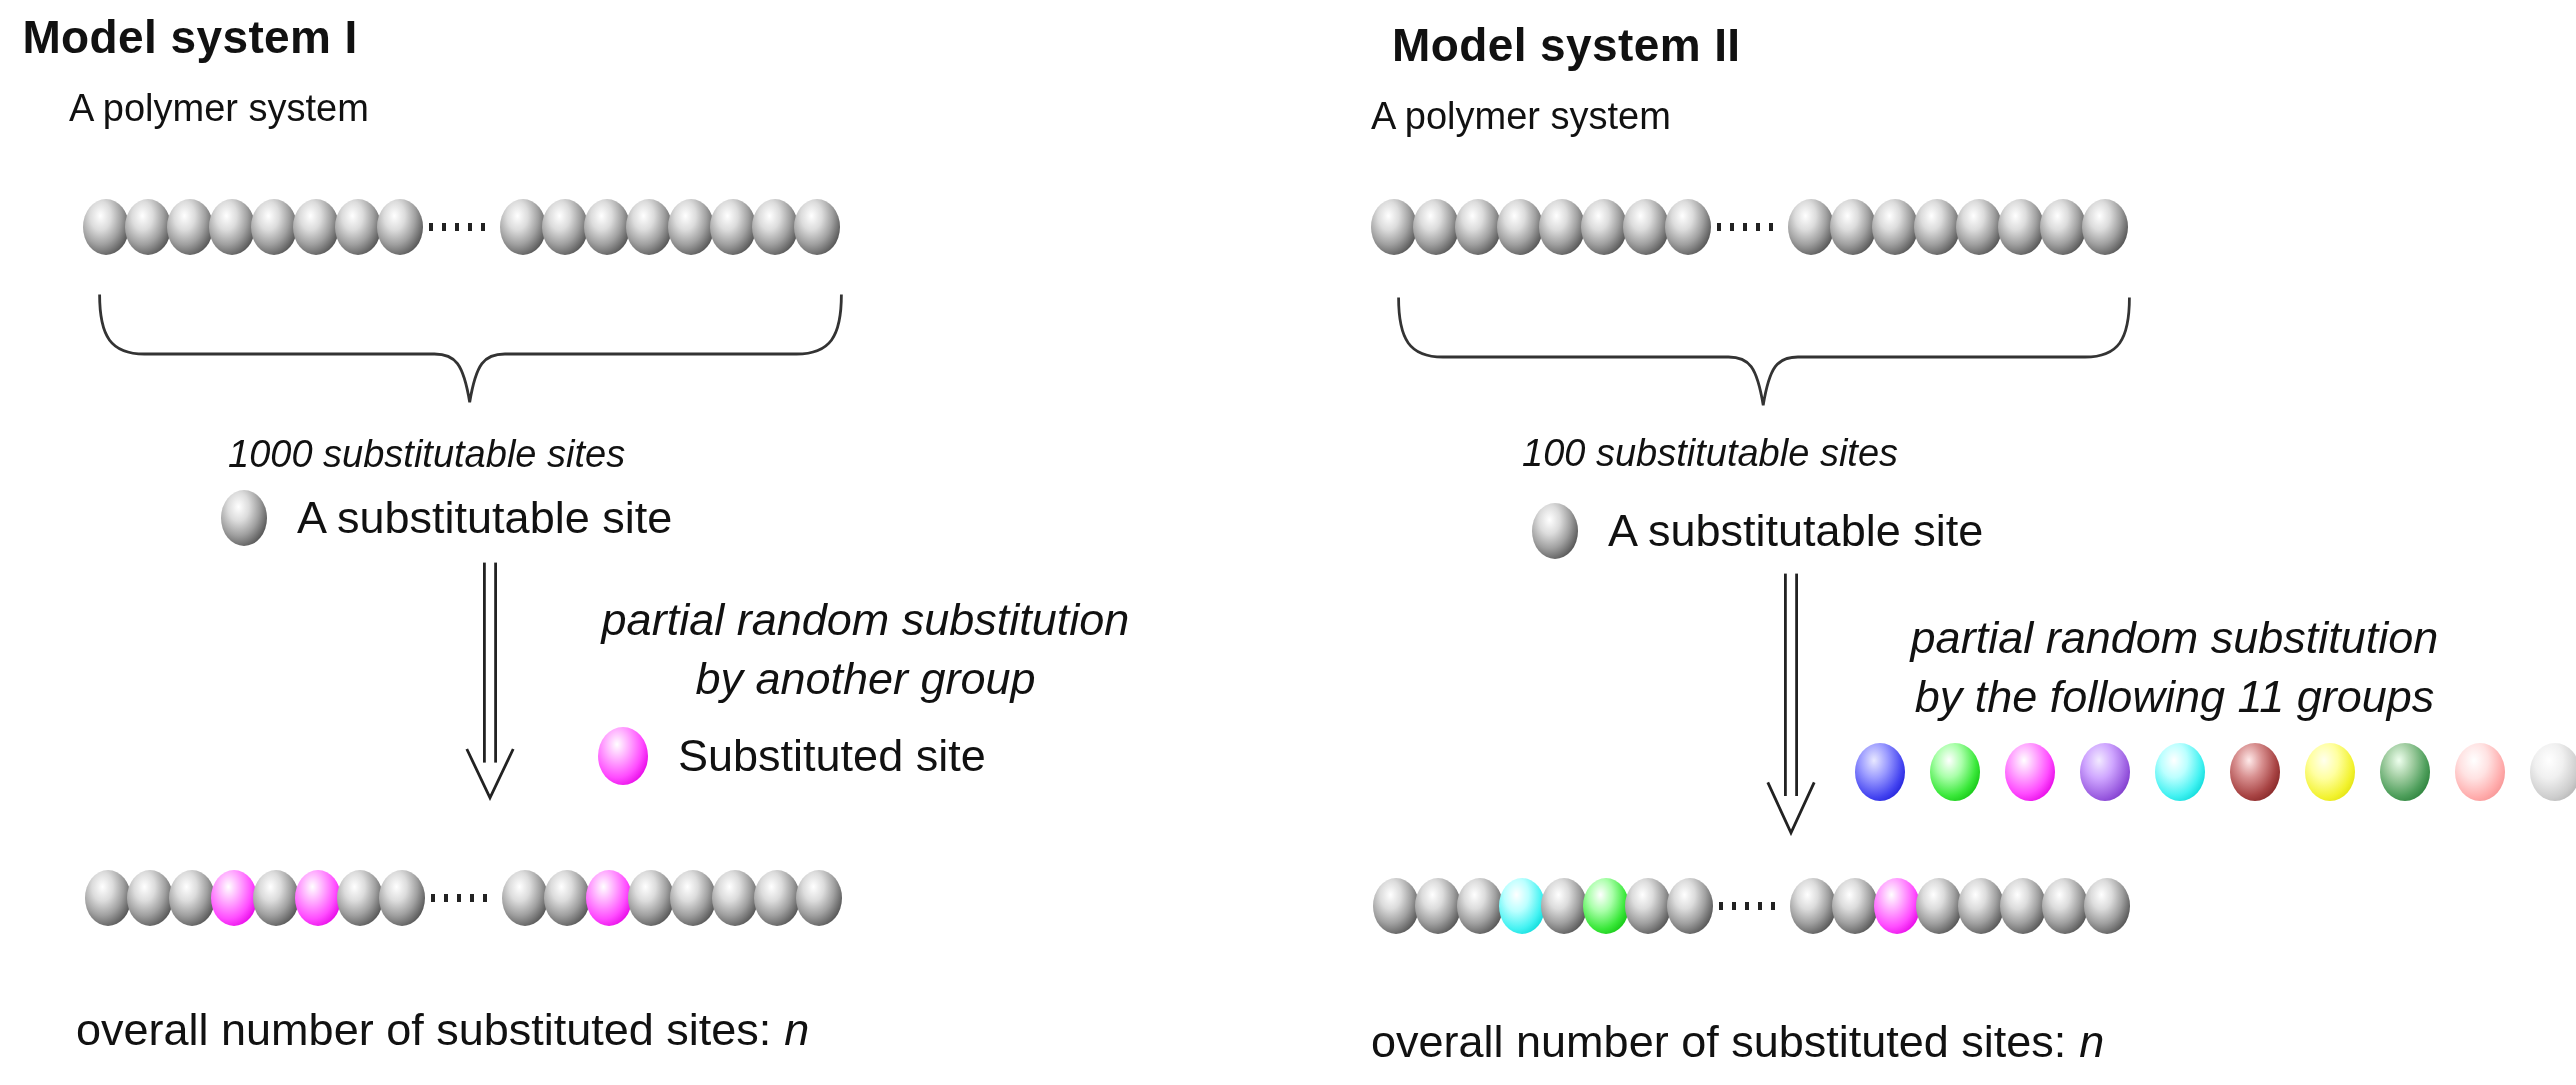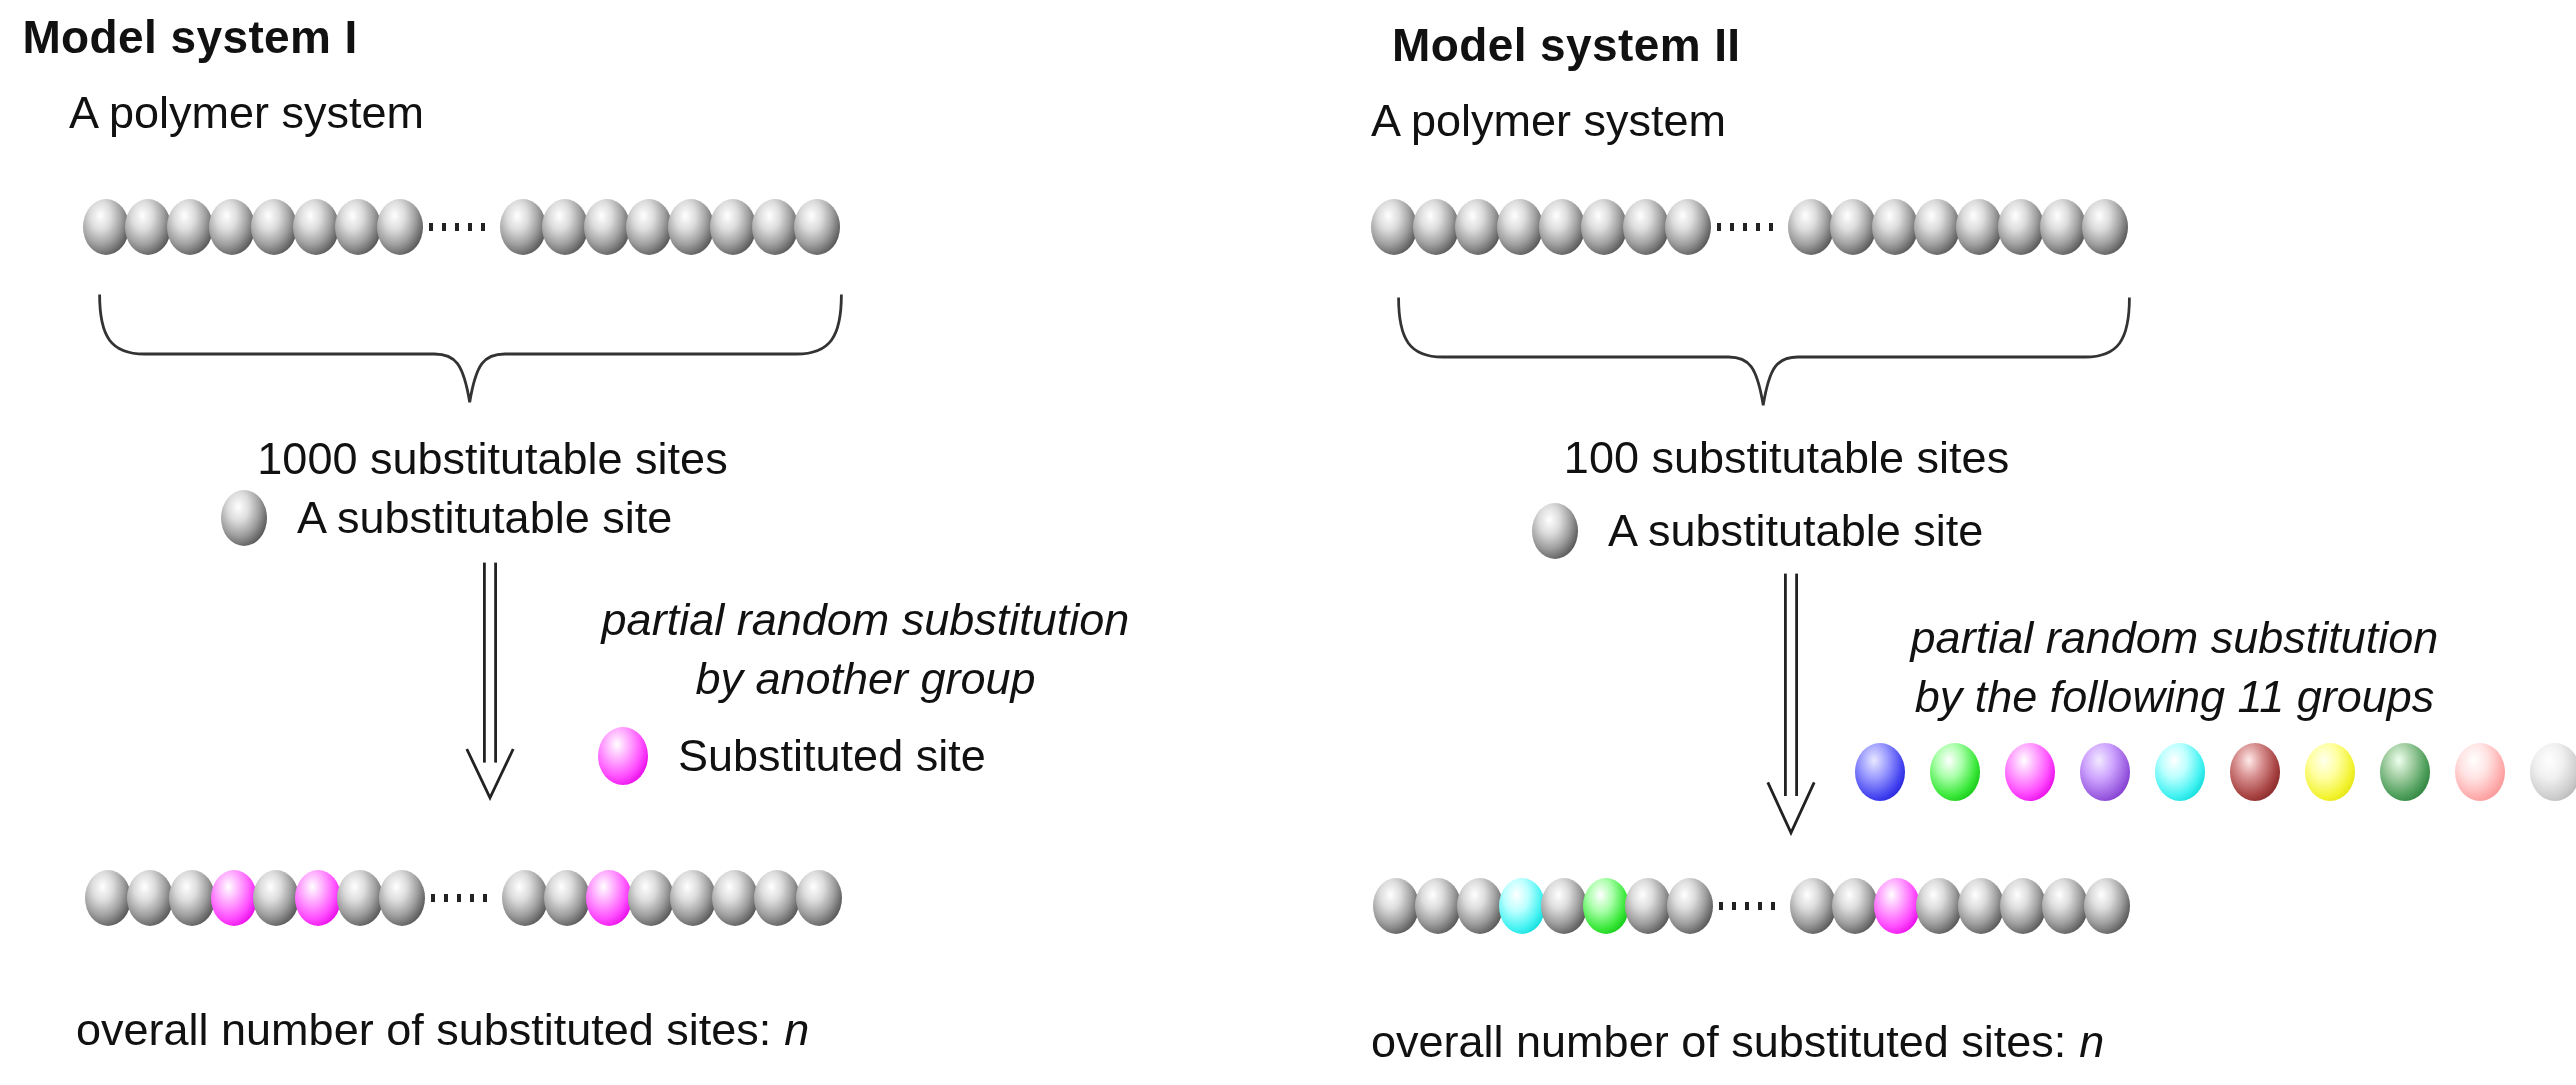--- a/index.html
+++ b/index.html
@@ -7,22 +7,22 @@
     width:2576px;height:1085px;
     background:#ffffff;
     font-family:"Liberation Sans","DejaVu Sans",sans-serif;
     color:#111111;
     overflow:hidden;
   }
   #figure{position:relative;width:2576px;height:1084px;background:#ffffff;}
 
   .t{position:absolute;white-space:nowrap;}
   .title{font-size:46px;font-weight:700;letter-spacing:0.4px;}
-  .body-text{font-size:45px;}
-  .center-block{text-align:center;white-space:normal;}
+  .body-text{font-size:38px;}
+  .center-block{white-space:normal;font-style:italic;}
   .note{font-size:45px;font-style:italic;line-height:1.30;text-align:center;white-space:normal;}
 
   .chain{position:absolute;display:flex;align-items:center;}
   .chain .sphere{width:46px;height:56px;border-radius:50%;margin-right:-4px;flex:none;}
   .chain .dots{
     width:62px;height:8.8px;margin:0 9.6px;flex:none;
     background:repeating-linear-gradient(90deg,#222 0 4px,transparent 4px 13px);
   }
 
   .group-row{position:absolute;display:flex;gap:25px;}

